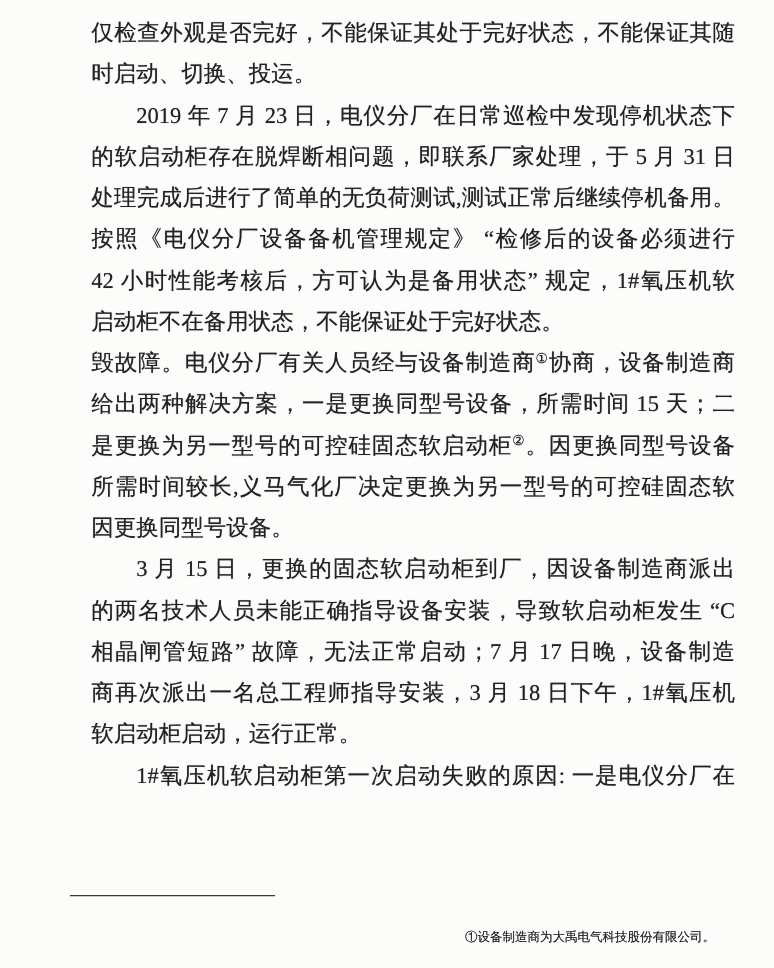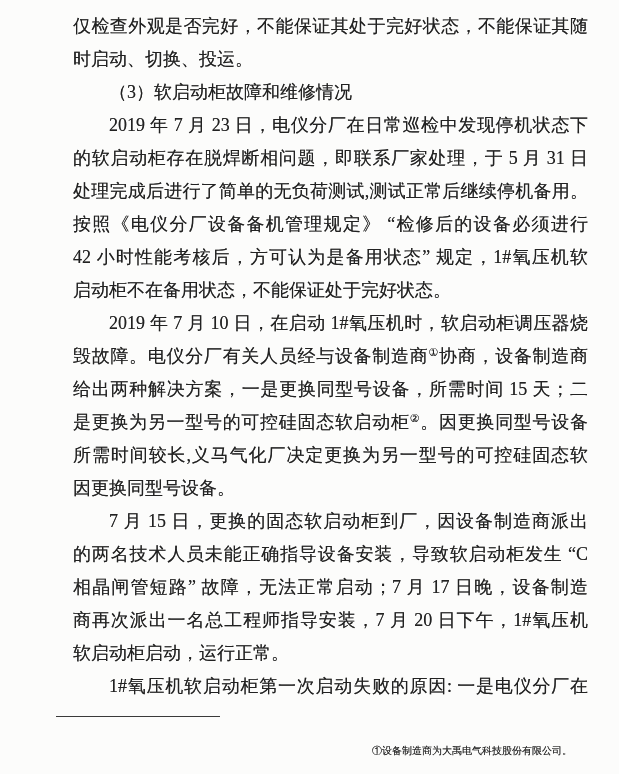--- a/index.html
+++ b/index.html
@@ -48,37 +48,35 @@
   }
   .footnote { white-space: nowrap; overflow: hidden; }
 </style>
 </head>
 <body>
 
 <div class="page">
   <div class="main">
     <div class="line j">仅检查外观是否完好，不能保证其处于完好状态，不能保证其随</div>
     <div class="line">时启动、切换、投运。</div>
-    <div class="line ind">（3）软启动柜故障和维修情况</div>
     <div class="line ind j">2019 年 7 月 23 日，电仪分厂在日常巡检中发现停机状态下</div>
     <div class="line j">的软启动柜存在脱焊断相问题，即联系厂家处理，于 5 月 31 日</div>
     <div class="line j">处理完成后进行了简单的无负荷测试,测试正常后继续停机备用。</div>
     <div class="line j">按照《电仪分厂设备备机管理规定》 “检修后的设备必须进行</div>
     <div class="line j">42 小时性能考核后，方可认为是备用状态” 规定，1#氧压机软</div>
     <div class="line">启动柜不在备用状态，不能保证处于完好状态。</div>
-    <div class="line ind j">2019 年 7 月 10 日，在启动 1#氧压机时，软启动柜调压器烧</div>
     <div class="line j">毁故障。电仪分厂有关人员经与设备制造商<sup>①</sup>协商，设备制造商</div>
     <div class="line j">给出两种解决方案，一是更换同型号设备，所需时间 15 天；二</div>
     <div class="line j">是更换为另一型号的可控硅固态软启动柜<sup>②</sup>。因更换同型号设备</div>
     <div class="line j">所需时间较长,义马气化厂决定更换为另一型号的可控硅固态软</div>
     <div class="line">因更换同型号设备。</div>
-    <div class="line ind j">7 月 15 日，更换的固态软启动柜到厂，因设备制造商派出</div>
+    <div class="line ind j">3 月 15 日，更换的固态软启动柜到厂，因设备制造商派出</div>
     <div class="line j">的两名技术人员未能正确指导设备安装，导致软启动柜发生 “C</div>
     <div class="line j">相晶闸管短路” 故障，无法正常启动；7 月 17 日晚，设备制造</div>
-    <div class="line j">商再次派出一名总工程师指导安装，7 月 20 日下午，1#氧压机</div>
+    <div class="line j">商再次派出一名总工程师指导安装，3 月 18 日下午，1#氧压机</div>
     <div class="line">软启动柜启动，运行正常。</div>
     <div class="line ind j">1#氧压机软启动柜第一次启动失败的原因: 一是电仪分厂在</div>
   </div>
 
   <div class="footnote-sep"></div>
 
   <div class="footnotes">
     <div class="footnote">①设备制造商为大禹电气科技股份有限公司。</div>
   </div>
 </div>

